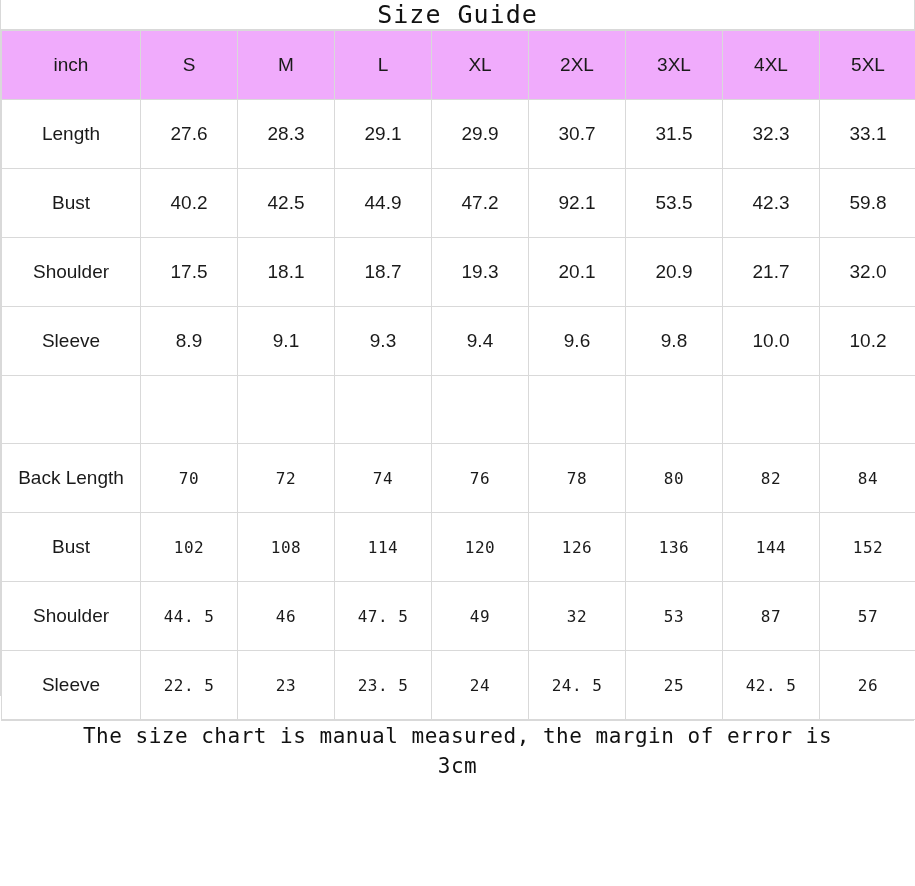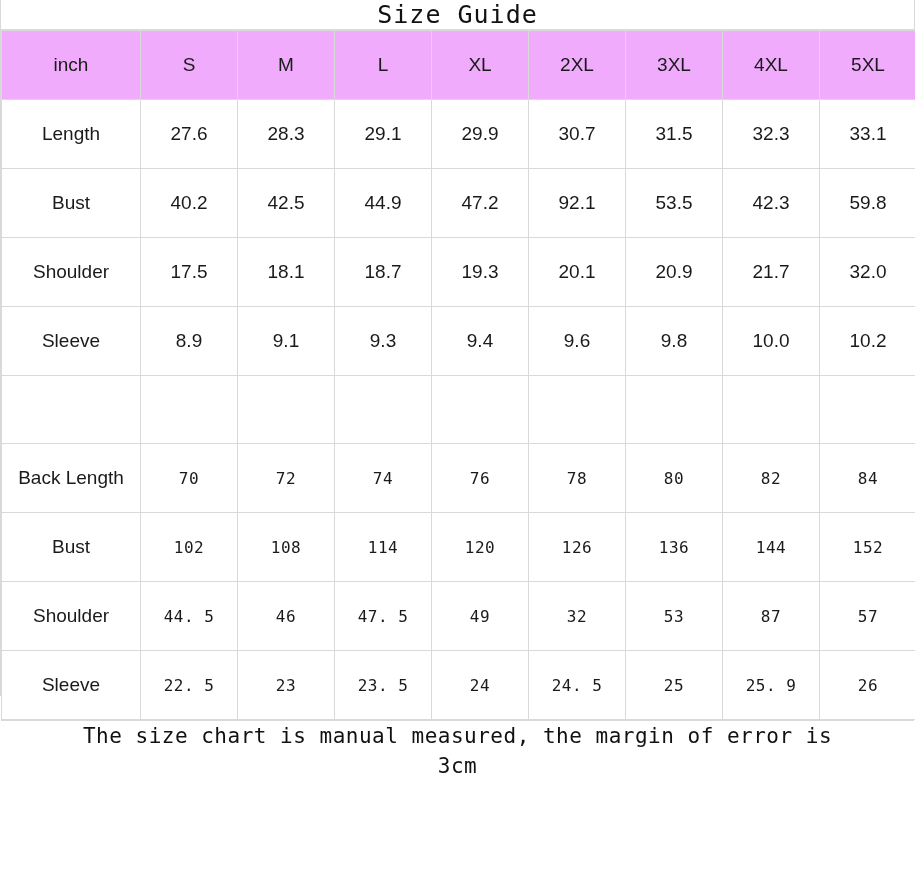--- a/index.html
+++ b/index.html
@@ -229,21 +229,21 @@
       </tr>
 
       <tr class="data-row metric-row">
         <td class="rowhead">Sleeve</td>
         <td class="value">22. 5</td>
         <td class="value">23</td>
         <td class="value">23. 5</td>
         <td class="value">24</td>
         <td class="value">24. 5</td>
         <td class="value">25</td>
-        <td class="value">25. 9</td>
+        <td class="value">42. 5</td>
         <td class="value">26</td>
       </tr>
     </tbody>
   </table>
 
   <div class="footer">
     <div class="line1">The size chart is manual measured,  the margin of error is</div>
     <div class="line2">3cm</div>
   </div>
 

